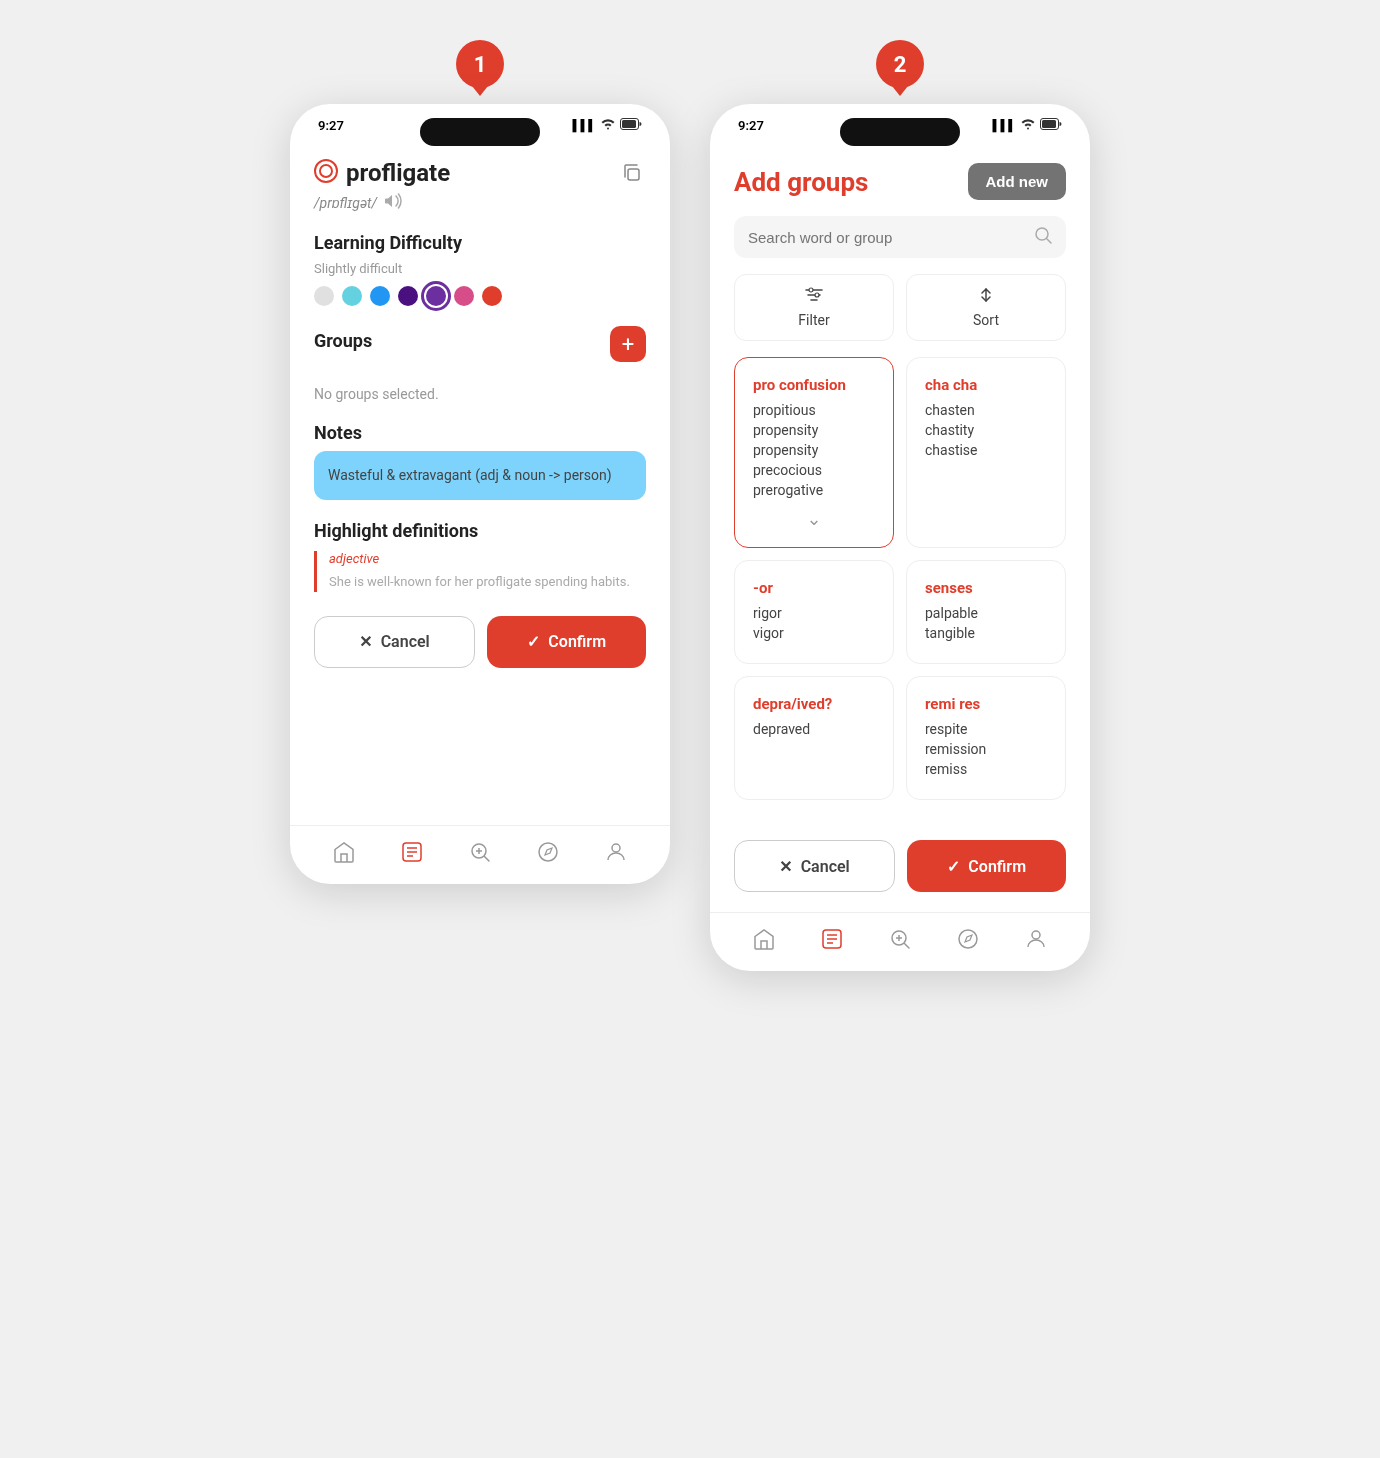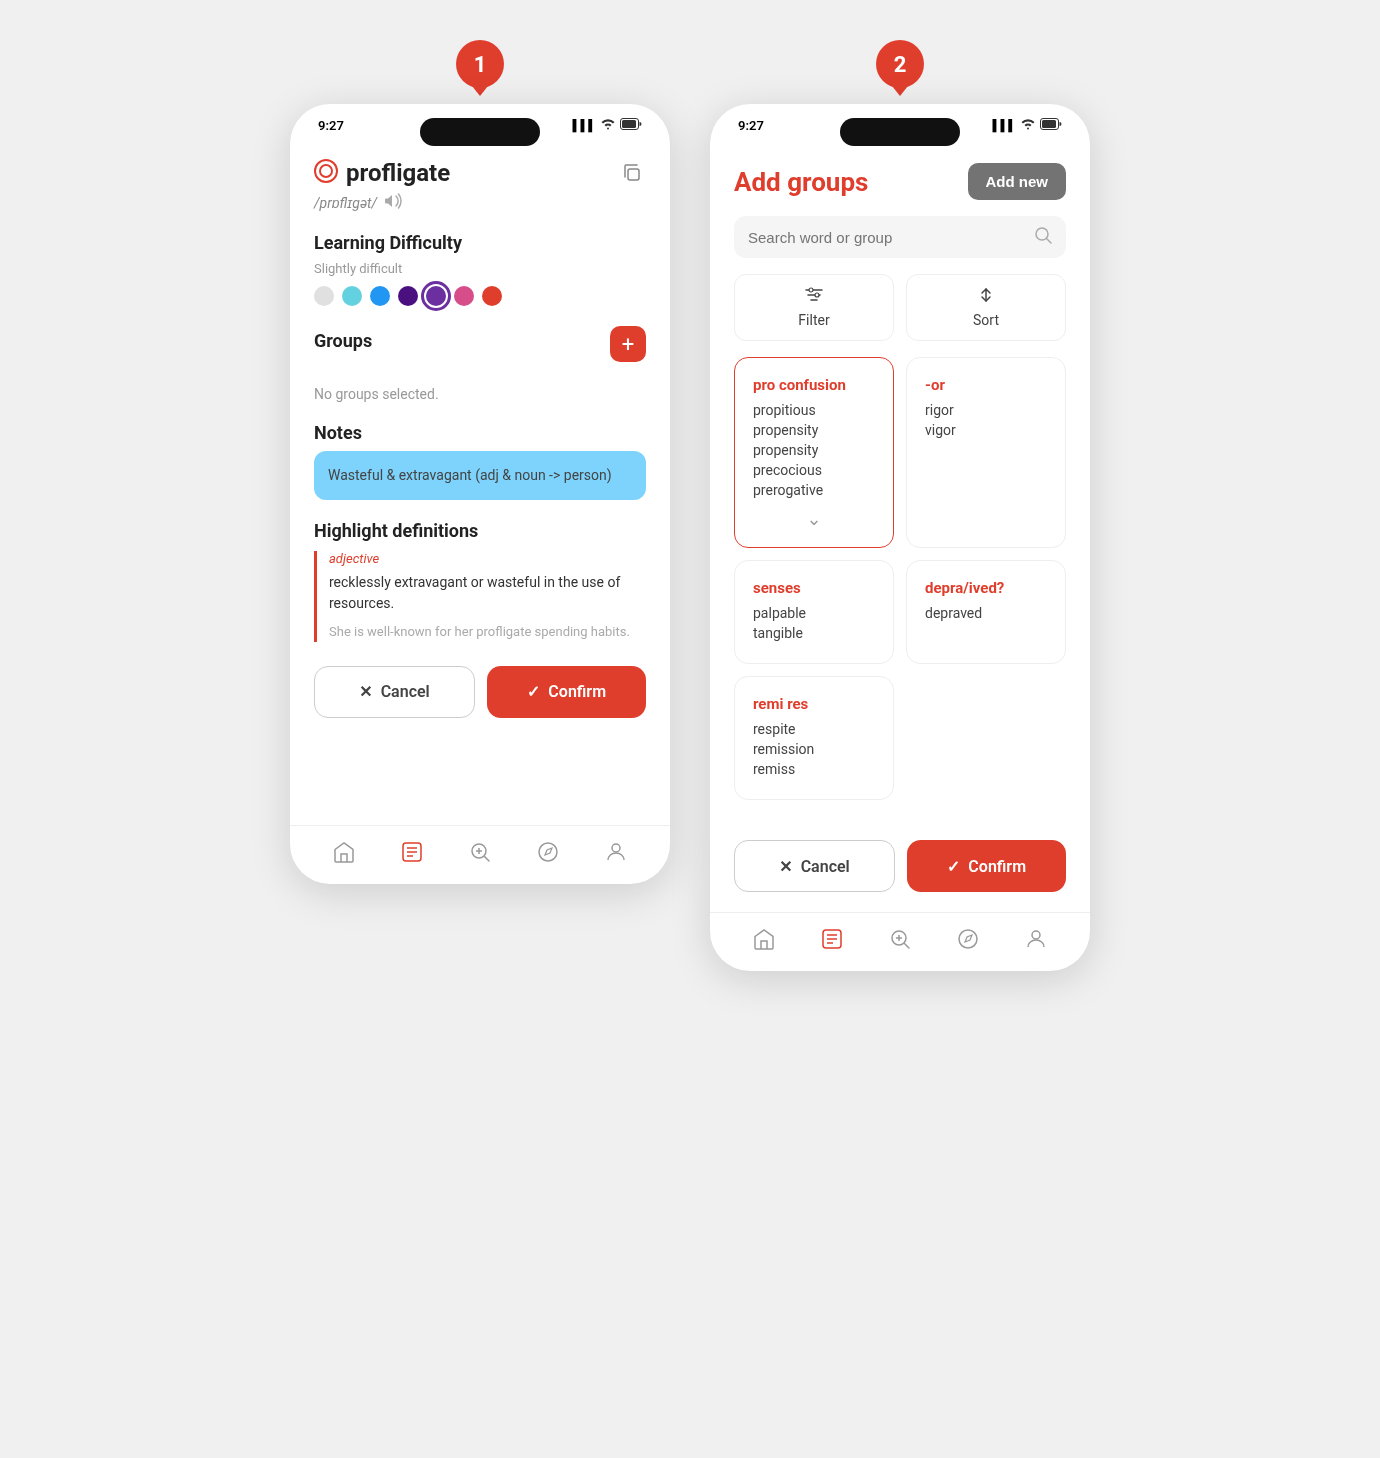--- a/index.html
+++ b/index.html
@@ -456,21 +456,20 @@
 
         <div class="notes-section">
           <div class="section-title">Notes</div>
           <div class="notes-box">Wasteful &amp; extravagant (adj &amp; noun -&gt; person)</div>
         </div>
 
         <div class="highlight-section">
           <div class="section-title">Highlight definitions</div>
           <div class="definition-block">
             <div class="pos-label">adjective</div>
-            <div class="definition-text">recklessly extravagant or wasteful in the use of resources.</div>
             <div class="example-text">She is well-known for her profligate spending habits.</div>
           </div>
         </div>
 
         <div class="bottom-buttons">
           <div class="cancel-btn">
             <span>✕</span>
             <span>Cancel</span>
           </div>
           <div class="confirm-btn">
@@ -590,20 +589,26 @@
           <div class="group-card selected">
             <div class="group-name">pro confusion</div>
             <div class="group-word">propitious</div>
             <div class="group-word">propensity</div>
             <div class="group-word">propensity</div>
             <div class="group-word">precocious</div>
             <div class="group-word">prerogative</div>
             <div class="show-more">⌄</div>
           </div>
 
+          <div class="group-card">
+            <div class="group-name">cha cha</div>
+            <div class="group-word">chasten</div>
+            <div class="group-word">chastity</div>
+            <div class="group-word">chastise</div>
+          </div>
 
           <div class="group-card">
             <div class="group-name">-or</div>
             <div class="group-word">rigor</div>
             <div class="group-word">vigor</div>
           </div>
 
           <div class="group-card">
             <div class="group-name">senses</div>
             <div class="group-word">palpable</div>

